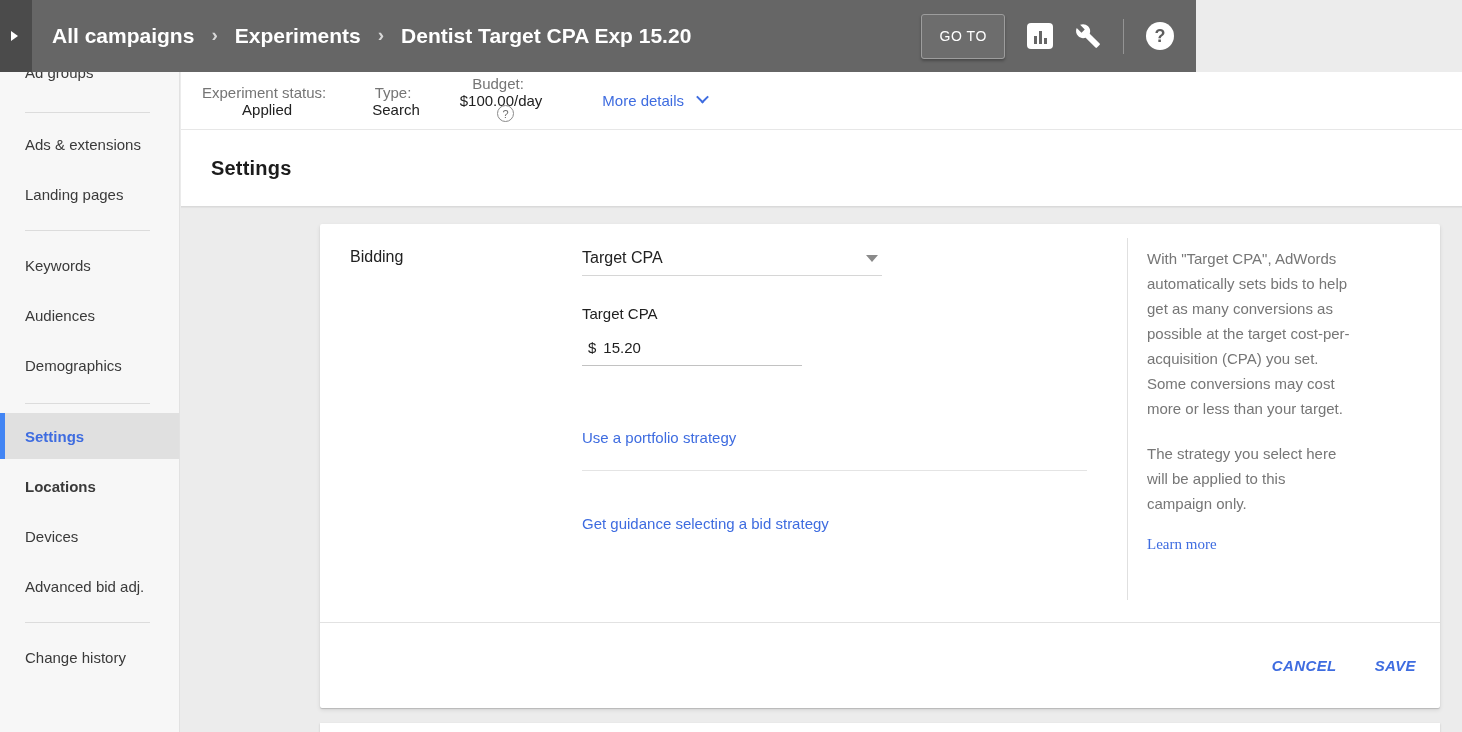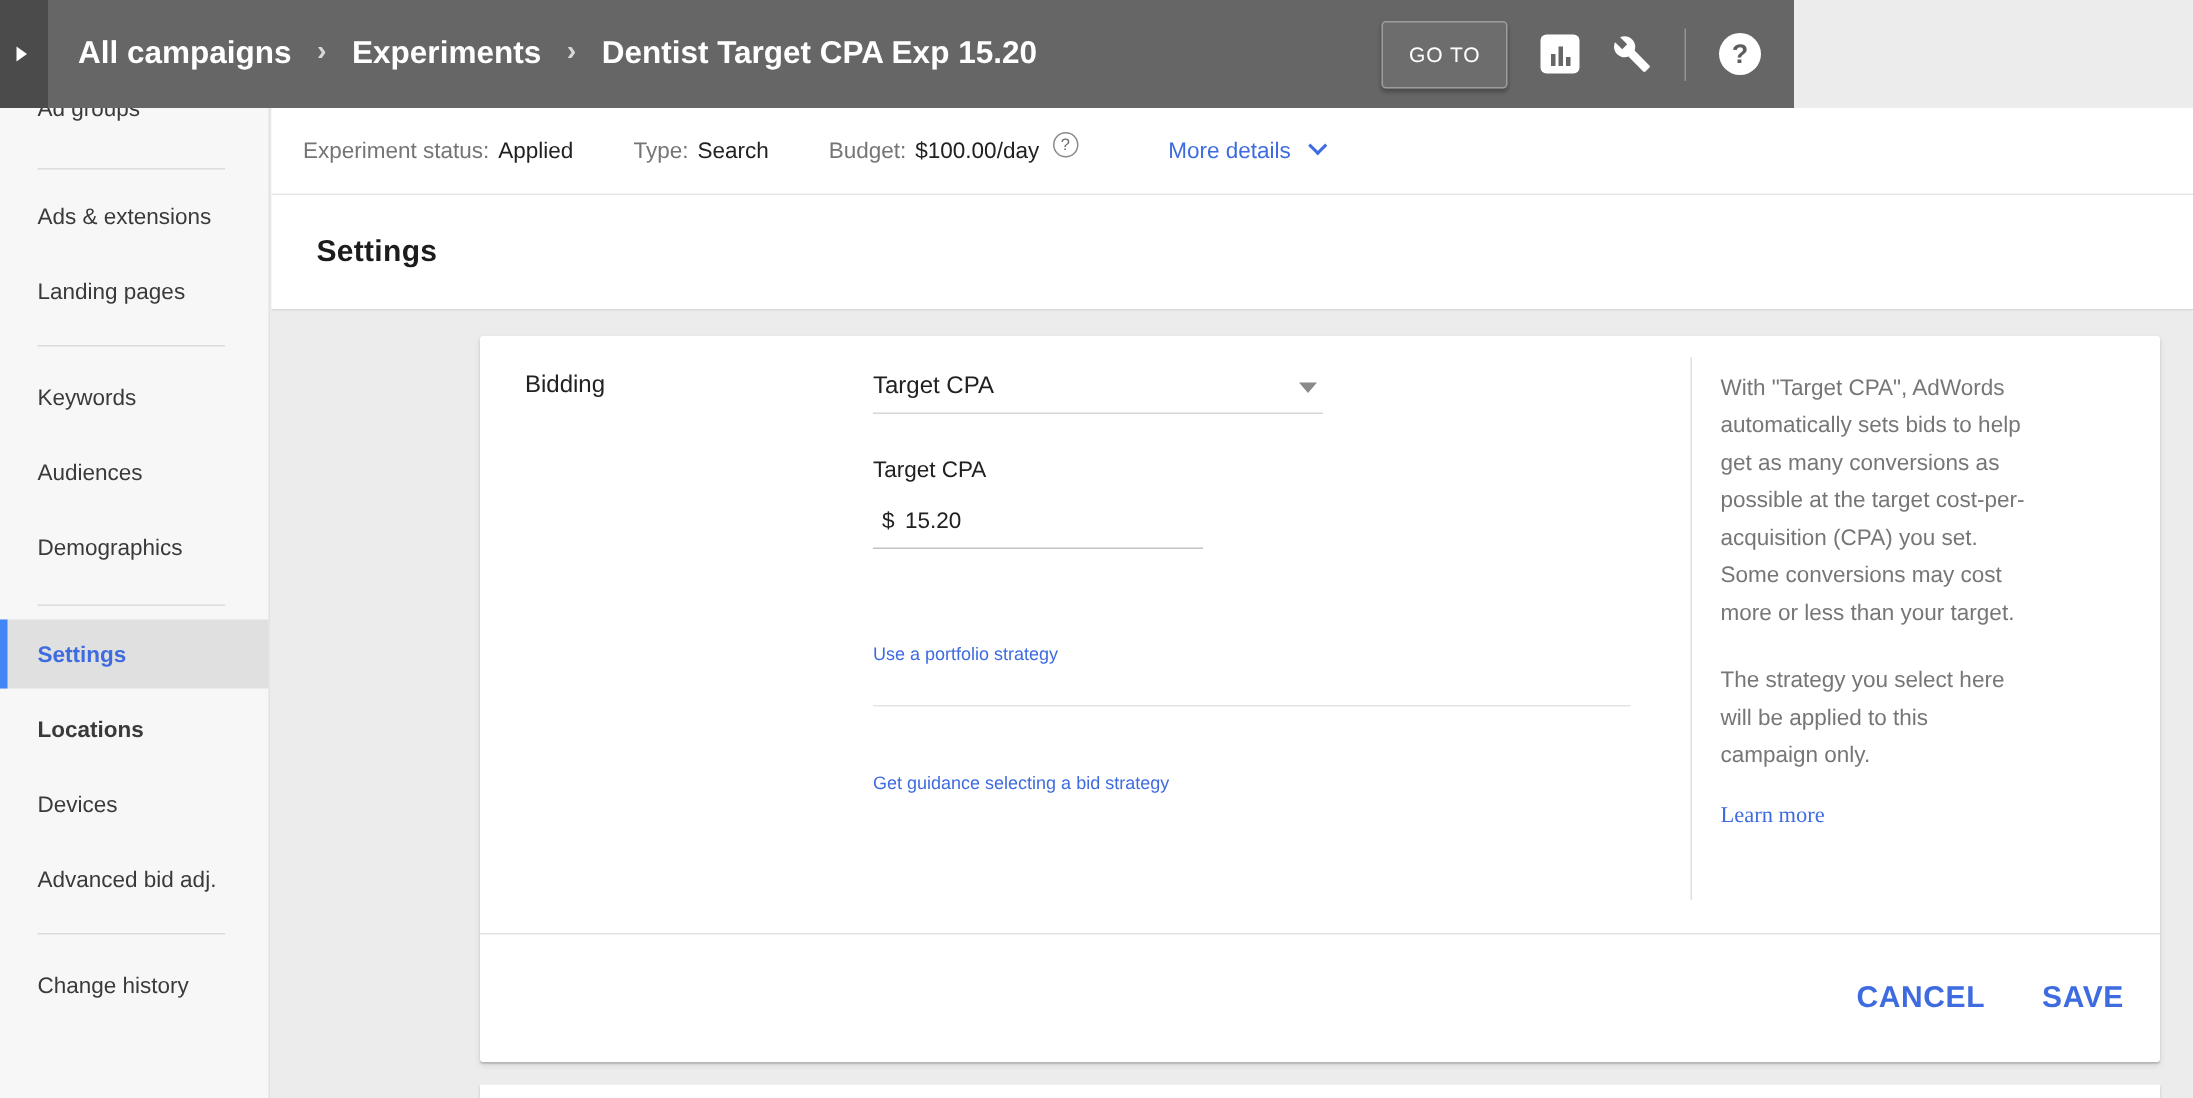--- a/index.html
+++ b/index.html
@@ -55,21 +55,21 @@
   .sgroup::before{content:"";display:block;height:1px;width:125px;margin-left:25px;background:#dcdcdc;}
   .sgroup.g0::before{display:none;}
   .sgroup.g1::before{margin-top:30px;margin-bottom:6px;}
   .sgroup.g2::before{margin-top:11px;margin-bottom:9px;}
   .sgroup.g3::before{margin-top:13px;margin-bottom:9px;}
   .sgroup.g4::before{margin-top:11px;margin-bottom:9px;}
 
   
   .statusbar{position:absolute;left:181px;top:72px;width:1281px;height:58px;background:#ffffff;
     border-bottom:1px solid #e7e7e7;display:flex;align-items:center;padding-left:21px;font-size:15px;z-index:5;}
-  .status-item{display:flex;align-items:center;margin-right:40px;}
+  .status-item{display:flex;align-items:center;margin-right:40px;flex-direction:column;}
   .status-label{color:var(--text-gray);margin-right:6px;}
   .status-value{color:var(--text-dark);}
   .q-icon{width:17px;height:17px;border:1px solid #8a8a8a;border-radius:50%;color:#6d6d6d;
     font-size:11px;display:flex;align-items:center;justify-content:center;margin-left:9px;transform:translateY(-4px);cursor:pointer;}
   .more-details{display:flex;align-items:center;margin-left:20px;color:var(--accent);cursor:pointer;}
   .chev-down{width:9px;height:9px;border-right:2px solid var(--accent);border-bottom:2px solid var(--accent);
     transform:rotate(45deg) translate(-1px,-1px);margin-left:14px;margin-top:-4px;}
 
   
   .settings-band{position:absolute;left:181px;top:130px;width:1281px;height:77px;background:#ffffff;
@@ -82,31 +82,31 @@
   .bidding-label{position:absolute;left:30px;top:24px;font-size:16px;color:var(--text-dark);}
   .bid-dropdown{position:absolute;left:262px;top:20px;width:300px;height:32px;border-bottom:1px solid #d6d6d6;cursor:pointer;}
   .bid-dropdown .dd-value{font-size:16px;color:var(--text-dark);line-height:20px;padding-top:4px;}
   .dd-arrow{position:absolute;right:4px;top:11px;width:0;height:0;
     border-left:6px solid transparent;border-right:6px solid transparent;border-top:7px solid #8a8a8a;}
   .cpa-label{position:absolute;left:262px;top:81px;font-size:15px;color:var(--text-dark);}
   .cpa-field{position:absolute;left:262px;top:106px;width:220px;height:36px;border-bottom:1px solid #c2c2c2;
     display:flex;align-items:center;font-size:15px;color:var(--text-dark);}
   .cpa-prefix{margin-left:6px;margin-right:7px;}
   .cpa-input{border:none;outline:none;background:transparent;font-family:inherit;font-size:15px;color:var(--text-dark);width:150px;padding:0;}
-  .link{color:var(--accent);font-size:12px;cursor:pointer;white-space:nowrap;}
+  .link{color:var(--accent);font-size:15px;cursor:pointer;white-space:nowrap;}
   .link-portfolio{position:absolute;left:262px;top:205px;}
   .mid-divider{position:absolute;left:262px;top:246px;width:505px;height:1px;background:#e4e4e4;}
   .link-guidance{position:absolute;left:262px;top:271px;margin-top:20px;}
   .help-vdivider{position:absolute;left:807px;top:14px;width:1px;height:362px;background:var(--divider);}
   .help-panel{position:absolute;left:827px;top:22px;width:206px;}
   .help-panel p{margin:0 0 20px 0;font-size:15px;line-height:25px;color:#767676;}
   .learn-more{font-size:15px;font-family:Liberation Serif, serif;}
   .card-footer-divider{position:absolute;left:0;top:398px;width:1120px;height:1px;background:#e2e2e2;}
   .card-footer{position:absolute;right:24px;top:398px;height:86px;display:flex;align-items:center;gap:38px;}
-  .footer-btn{color:var(--accent);font-size:20px;font-weight:bold;letter-spacing:0.4px;cursor:pointer;}
+  .footer-btn{color:var(--accent);font-size:15px;font-weight:bold;letter-spacing:0.4px;cursor:pointer;font-style:italic;}
 
   
   .next-card{position:absolute;left:320px;top:723px;width:1120px;height:12px;background:#ffffff;
     box-shadow:0 1px 2px rgba(0,0,0,0.18);}
 </style>
 </head>
 <body>
 
 <div class="topbar">
   <div class="collapse-btn">

